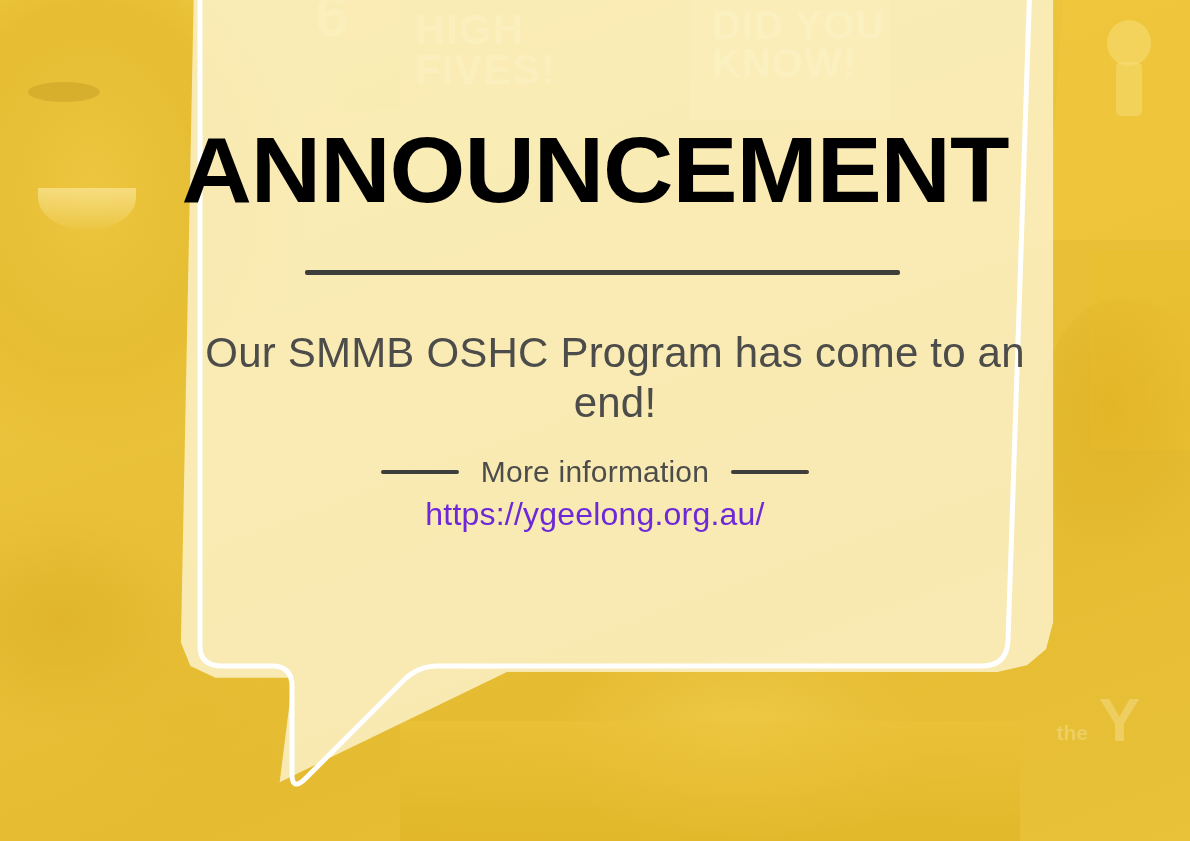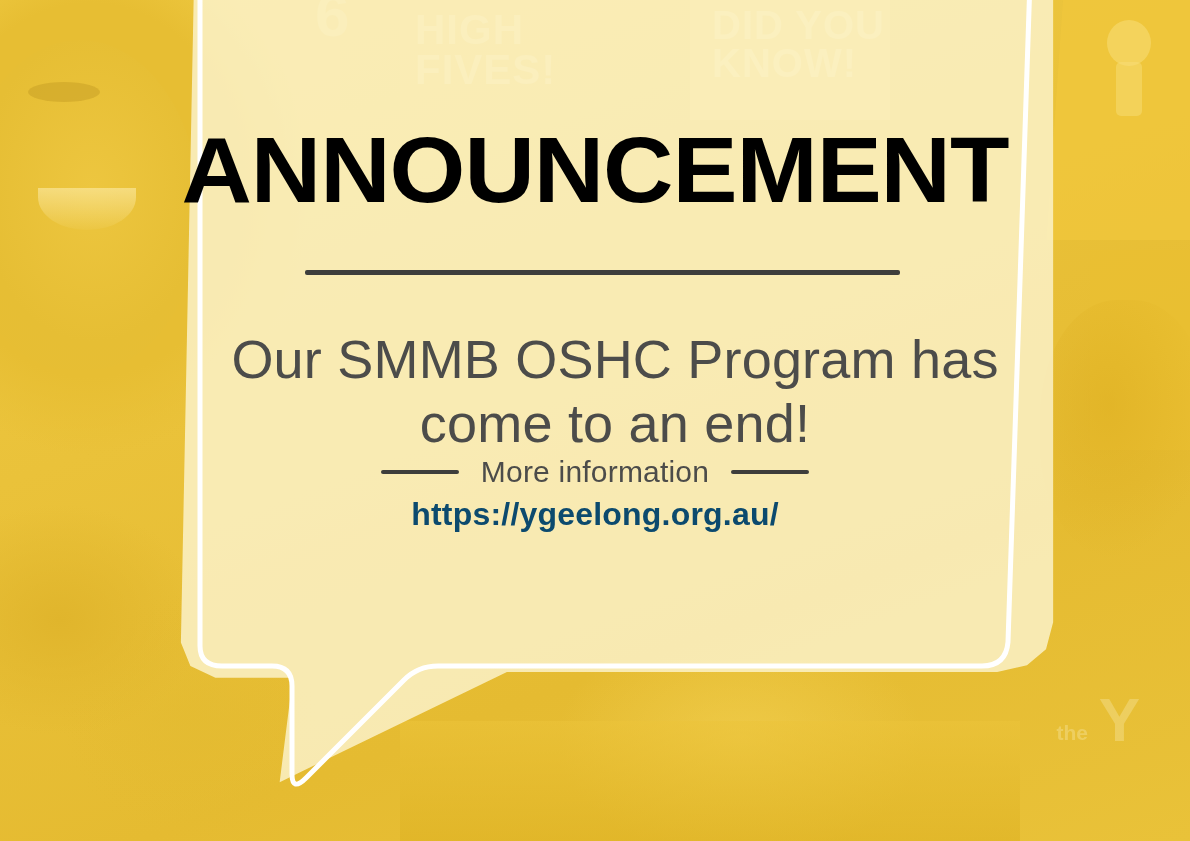--- a/index.html
+++ b/index.html
@@ -180,21 +180,21 @@
     top: 270px;
     width: 595px;
     height: 5px;
     background: #3E3E3C;
     border-radius: 2px;
   }
   .subtitle {
     position: absolute;
     left: 180px; right: 140px;
     top: 328px;
-    font-size: 54px;
+    font-size: 42px;
     font-weight: 400;
     color: #4C4C4A;
     line-height: 1.18;
     letter-spacing: .2px;
   }
   .more-row {
     position: absolute;
     left: 0; right: 0;
     top: 455px;
     display: flex;
@@ -212,22 +212,22 @@
     font-size: 30px;
     color: #4C4C4A;
     font-weight: 400;
     letter-spacing: .2px;
   }
   .url {
     position: absolute;
     left: 0; right: 0;
     top: 496px;
     font-size: 32px;
-    font-weight: 700;
-    color: #0c4a6e;
+    font-weight: 400;
+    color: #6d28d9;
     letter-spacing: .2px;
   }
 </style>
 </head>
 <body>
 
 <div id="poster">
 
   <div class="bg-layer">
     <div class="bg-base"></div>

